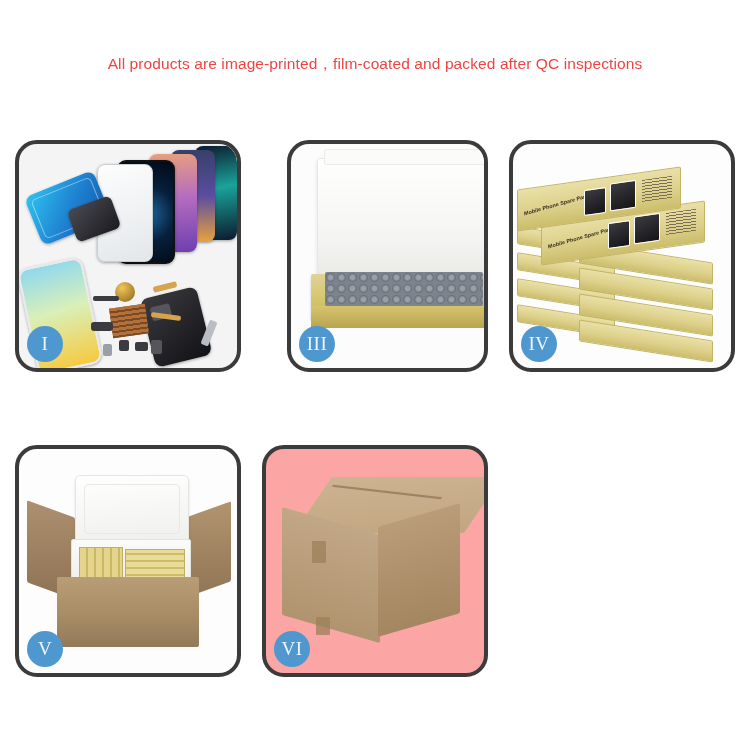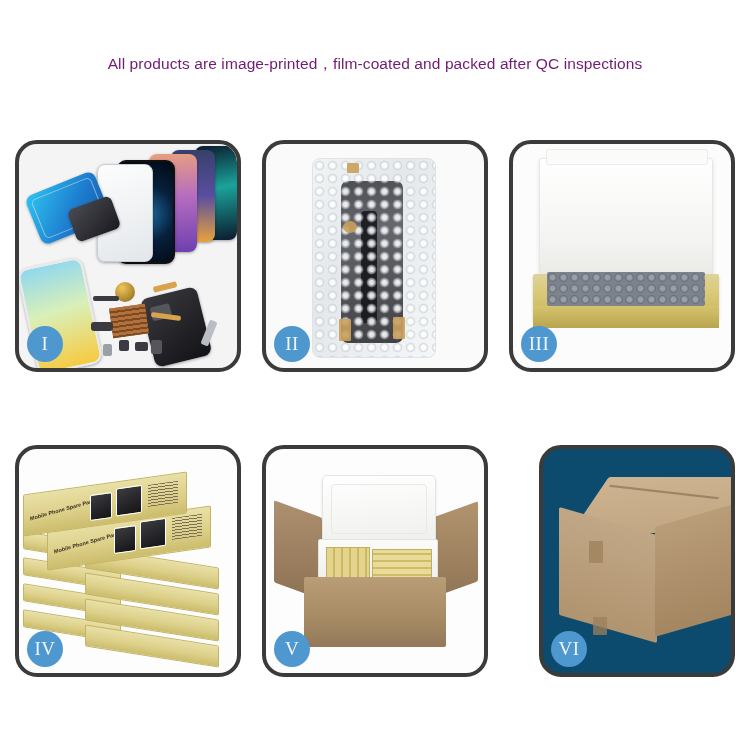--- a/index.html
+++ b/index.html
@@ -33,21 +33,21 @@
     letter-spacing: 1.2px;
     color: #111111;
     line-height: 1;
     margin: 0;
     white-space: nowrap;
   }
   .subtitle {
     font-family: "Liberation Sans", sans-serif;
     font-size: 15.5px;
     font-weight: normal;
-    color: #701a75;
+    color: #ef4444;
     margin: 14px 0 0 0;
     letter-spacing: 0.1px;
     white-space: nowrap;
   }
 
   
   .grid {
     position: absolute;
     left: 15px;
     top: 140px;
@@ -192,21 +192,21 @@
   }
   .inner-strip{
     position:absolute; left:48px; top:52px; width:16px; height:112px;
     background:#141417; border-radius:4px; opacity:.85;
   }
   .tape{
     position:absolute; background:#caa05c; opacity:.9; border-radius:1px;
   }
 
   
-  .p3 { background: #fcfcfc; }
+  .p3 { background: #fcfcfc; margin-left: 25px; }
   .foam-lid{
     position:absolute; left:26px; top:14px; width:172px; height:122px;
     background: linear-gradient(180deg,#ffffff 0%, #f4f4f2 65%, #e8e8e5 100%);
     border:1px solid #e6e6e2; border-radius:3px;
     box-shadow: 0 2px 4px rgba(0,0,0,.10);
   }
   .foam-lid::before{
     content:""; position:absolute; left:6px; top:-10px; width:160px; height:14px;
     background:#fbfbf9; border:1px solid #ececea; border-radius:2px;
   }
@@ -293,21 +293,21 @@
     background: repeating-linear-gradient(90deg,#e4d48e 0 6px,#cbb863 6px 8px);
     border:1px solid #c0ad5e;
   }
   .yellow-pack-h{
     position:absolute;
     background: repeating-linear-gradient(0deg,#e9dc9a 0 5px,#cfbc66 5px 7px);
     border:1px solid #c0ad5e;
   }
 
   
-  .p6 { background: #0c4a6e; margin-left: 30px; }
+  .p6 { background: #fca5a5; }
   .ctn-top{
     position:absolute; left:28px; top:28px; width:170px; height:56px;
     background: linear-gradient(175deg,#cdb391 0%, #c2a682 100%);
     transform: skewX(-34deg);
     transform-origin: bottom left;
     border-radius:2px;
   }
   .ctn-left{
     position:absolute; left:16px; top:72px; width:98px; height:108px;
     background: linear-gradient(180deg,#c2a787 0%, #b0946f 100%);
@@ -357,34 +357,20 @@
         <div class="part" style="left:116px;top:198px;width:13px;height:9px;"></div>
         <div class="part" style="left:84px;top:200px;width:9px;height:12px;background:#9aa0a6;"></div>
         <div class="part" style="left:132px;top:196px;width:11px;height:14px;background:#55555c;"></div>
         <div class="flex-cable" style="left:134px;top:140px;width:24px;height:6px;transform:rotate(-14deg);"></div>
         <div class="flex-cable" style="left:132px;top:170px;width:30px;height:5px;transform:rotate(8deg);"></div>
         <div class="part" style="left:186px;top:176px;width:8px;height:26px;background:#b9bec4;transform:rotate(22deg);"></div>
         <div class="badge">I</div>
       </div>
     </div>
 
-    <div class="panel p2">
-      <div class="panel-inner">
-        <div class="bubble-bag">
-          <div class="inner-part"></div>
-          <div class="inner-strip"></div>
-          <div class="bubbles"></div>
-          <div class="tape" style="left:34px;top:4px;width:12px;height:10px;"></div>
-          <div class="tape" style="left:30px;top:62px;width:14px;height:12px;border-radius:50%;"></div>
-          <div class="tape" style="left:26px;top:160px;width:12px;height:22px;"></div>
-          <div class="tape" style="left:80px;top:158px;width:12px;height:22px;"></div>
-        </div>
-        <div class="badge">II</div>
-      </div>
-    </div>
 
     <div class="panel p3">
       <div class="panel-inner">
         <div class="foam-lid"></div>
         <div class="yellow-tray"></div>
         <div class="gray-bubbles"></div>
         <div class="tray-front"></div>
         <div class="badge">III</div>
       </div>
     </div>

